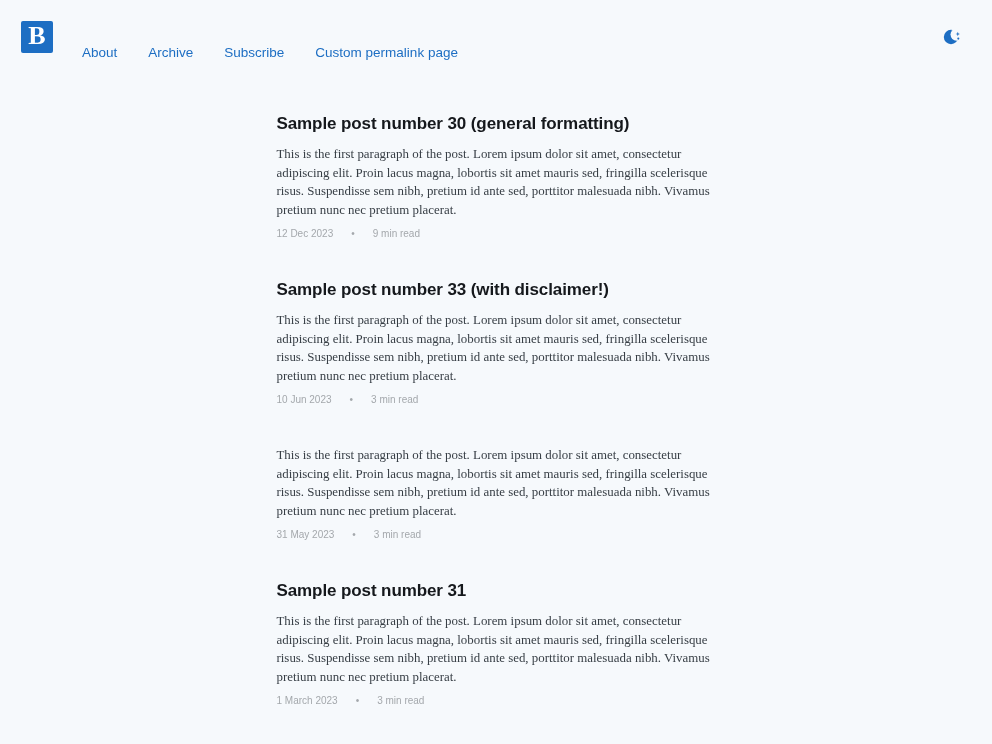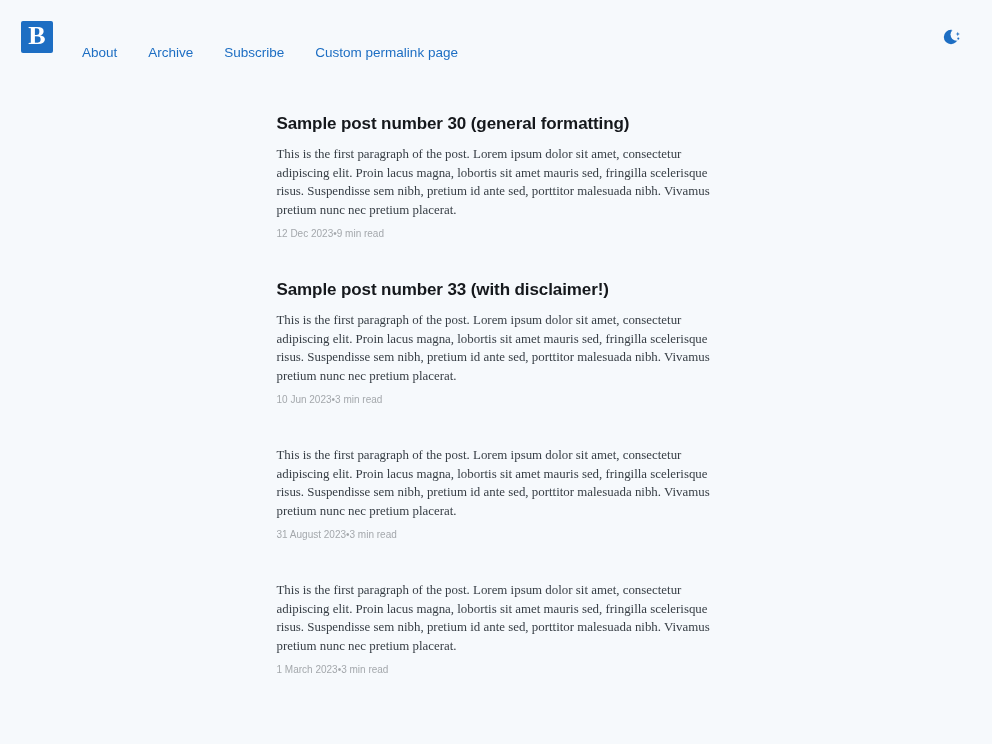--- a/index.html
+++ b/index.html
@@ -56,21 +56,21 @@
     color: var(--title-color);
     margin: 0 0 11px 0;
   }
   .post-excerpt {
     font-family: Liberation Serif, serif;
     font-size: 12.9px; line-height: 18.5px;
     color: var(--body-color);
     margin: 0 0 9px 0;
   }
   .post-meta {
-    display: flex; align-items: center; gap: 0;
+    display: flex; align-items: center; gap: 18px;
     font-size: 10px; line-height: 12px;
     color: var(--meta-color);
   }
 </style>
 </head>
 <body>
 
 <header class="site-header">
   <a href="#" class="logo">B</a>
 
@@ -109,27 +109,28 @@
     <div class="post-meta">
       <span>10 Jun 2023</span>
       <span>•</span>
       <span>3 min read</span>
     </div>
   </article>
 
   <article class="post">
     <p class="post-excerpt">This is the first paragraph of the post. Lorem ipsum dolor sit amet, consectetur adipiscing elit. Proin lacus magna, lobortis sit amet mauris sed, fringilla scelerisque risus. Suspendisse sem nibh, pretium id ante sed, porttitor malesuada nibh. Vivamus pretium nunc nec pretium placerat.</p>
     <div class="post-meta">
-      <span>31 August 2023</span>
+      <span>31 May 2023</span>
       <span>•</span>
       <span>3 min read</span>
     </div>
   </article>
 
   <article class="post">
+    <h2 class="post-title">Sample post number 31</h2>
     <p class="post-excerpt">This is the first paragraph of the post. Lorem ipsum dolor sit amet, consectetur adipiscing elit. Proin lacus magna, lobortis sit amet mauris sed, fringilla scelerisque risus. Suspendisse sem nibh, pretium id ante sed, porttitor malesuada nibh. Vivamus pretium nunc nec pretium placerat.</p>
     <div class="post-meta">
       <span>1 March 2023</span>
       <span>•</span>
       <span>3 min read</span>
     </div>
   </article>
 
 </main>
 

